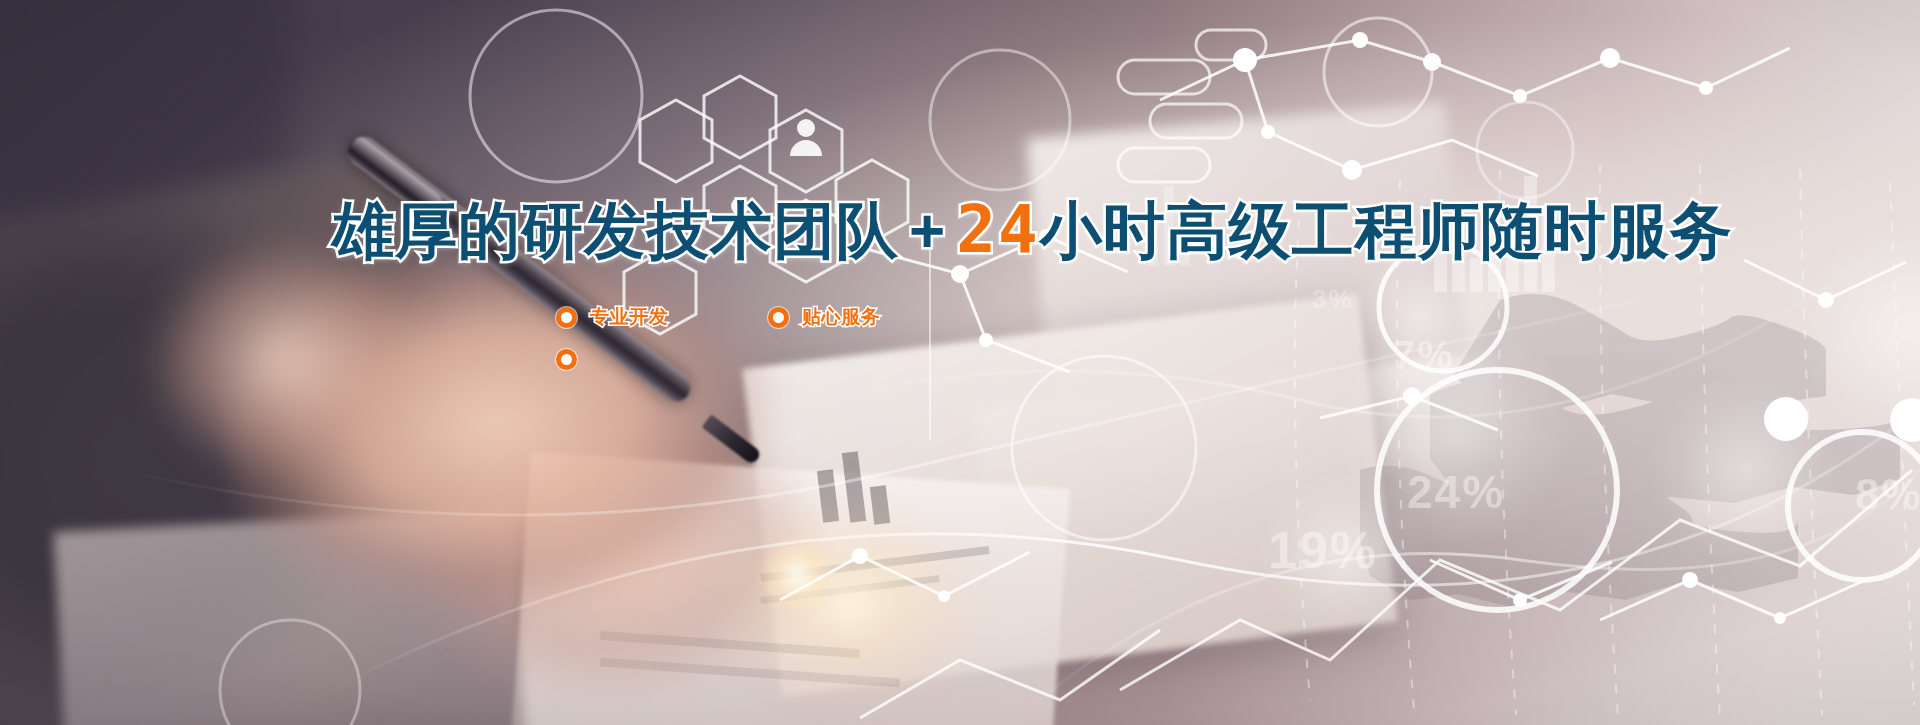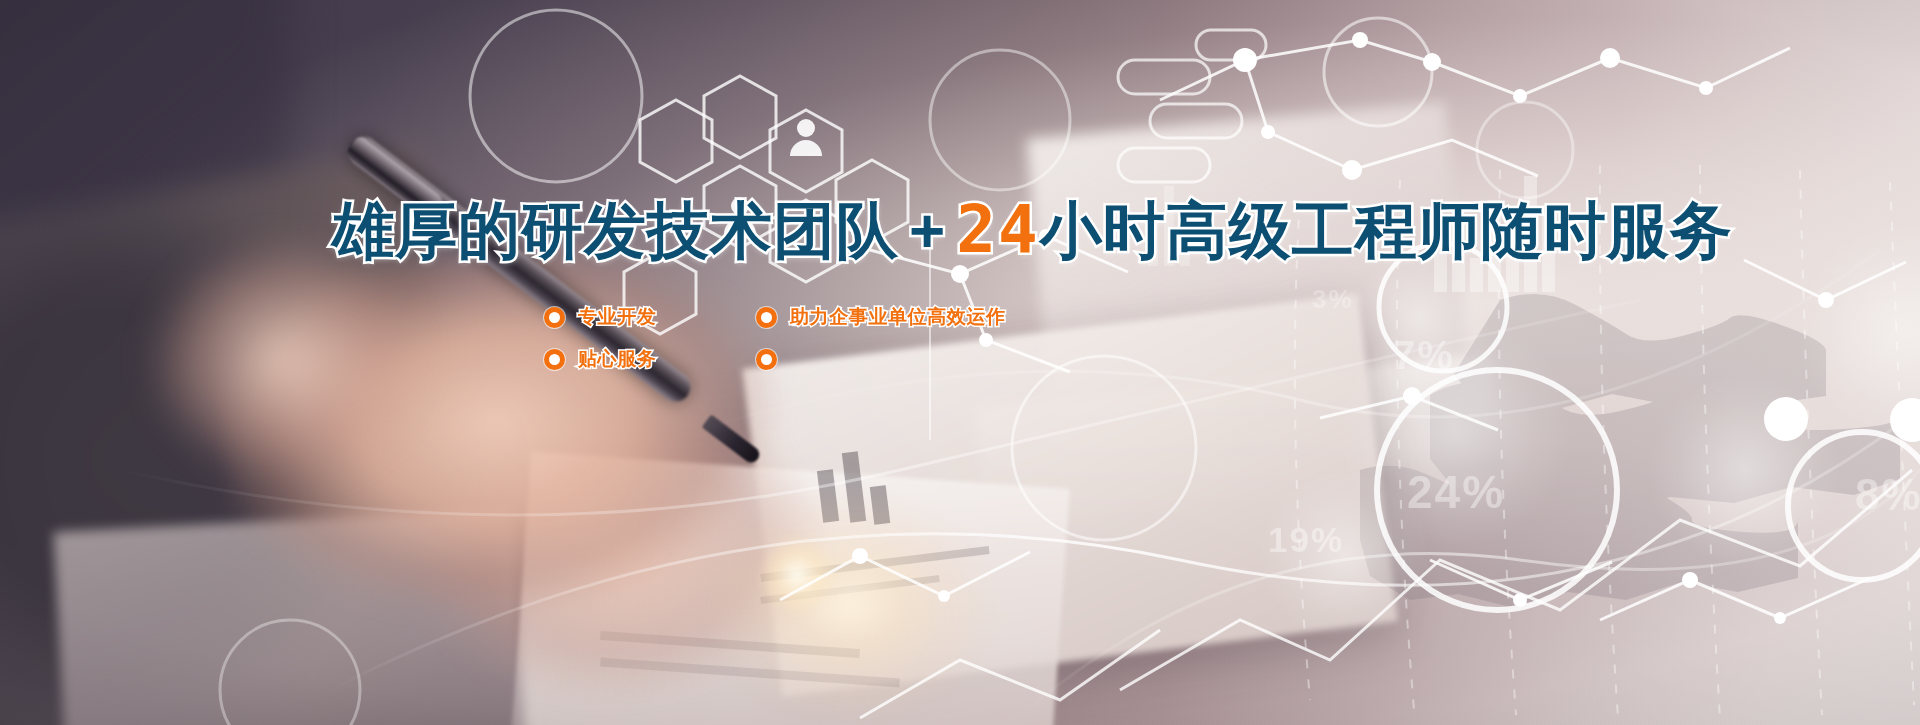--- a/index.html
+++ b/index.html
@@ -157,21 +157,21 @@
     -webkit-text-stroke:5px #ffffff;
     paint-order:stroke fill;
   }
   .headline .plus{
     color:#0d4f72;
     font-weight:700;
     padding:0 10px;
   }
 
   .bullets{
-    position:absolute;left:544px;top:296px;
+    position:absolute;left:556px;top:296px;
     display:grid;
     grid-template-columns:212px auto;
     grid-auto-rows:42px;
     column-gap:0px;
     align-items:center;
   }
   .bullet{
     display:flex;align-items:center;gap:13px;
     white-space:nowrap;
   }
@@ -384,32 +384,28 @@
       <span>雄厚的研发技术团队</span><span class="plus">+</span><span class="num">24</span><span>小时高级工程师随时服务</span>
     </div>
 
     <div class="bullets">
       <div class="bullet">
         <span class="dot"></span>
         <span class="blabel">专业开发</span>
       </div>
       <div class="bullet">
         <span class="dot"></span>
-        <span class="blabel">助力企事业单位高效运作</span>
-      </div>
-      <div class="bullet">
-        <span class="dot"></span>
         <span class="blabel">贴心服务</span>
       </div>
       <div class="bullet">
         <span class="dot"></span>
       </div>
     </div>
 
     <div>
       <span class="pct" style="left:1393px;top:333px;font-size:40px;">7%</span>
       <span class="pct" style="left:1855px;top:470px;font-size:44px;">8%</span>
       <span class="pct" style="left:1407px;top:465px;font-size:46px;text-align:right;">24%</span>
-      <span class="pct" style="left:1268px;top:520px;font-size:35px;">19%</span>
+      <span class="pct" style="left:1268px;top:520px;font-size:52px;">19%</span>
       <span class="pct" style="left:1312px;top:284px;font-size:26px;opacity:.7;">3%</span>
     </div>
   </div>
 </div>
 
 </body></html>

